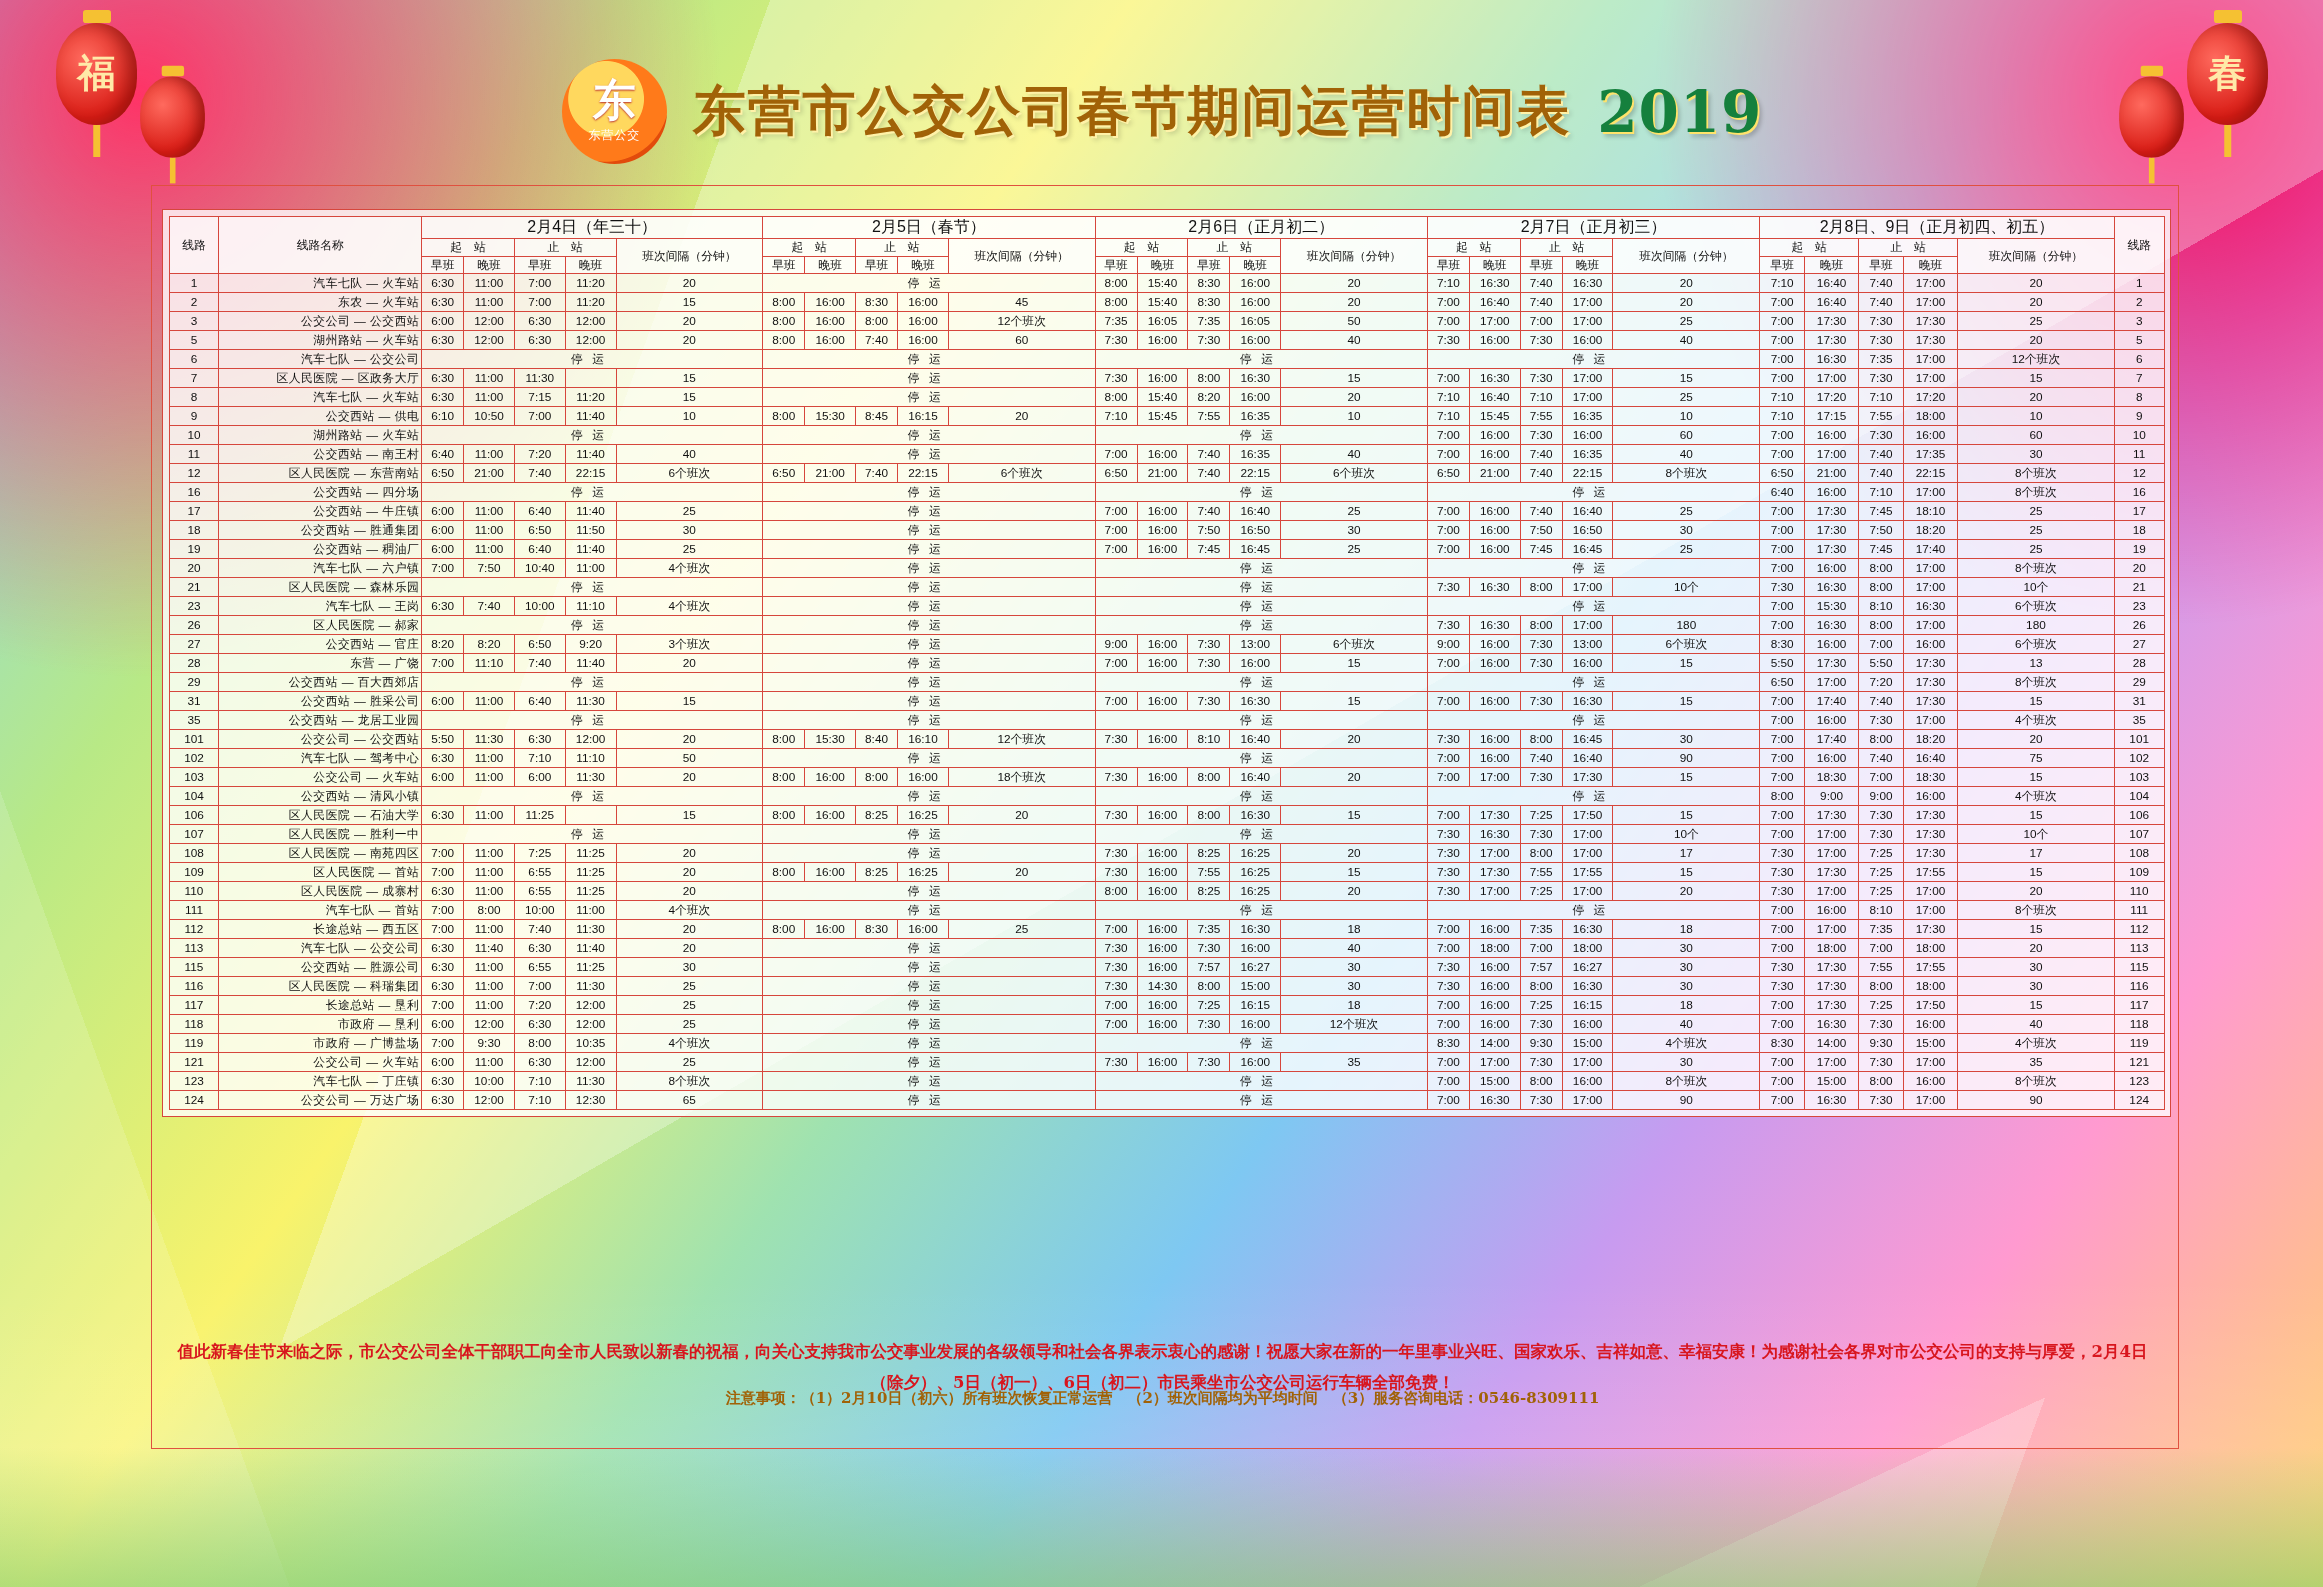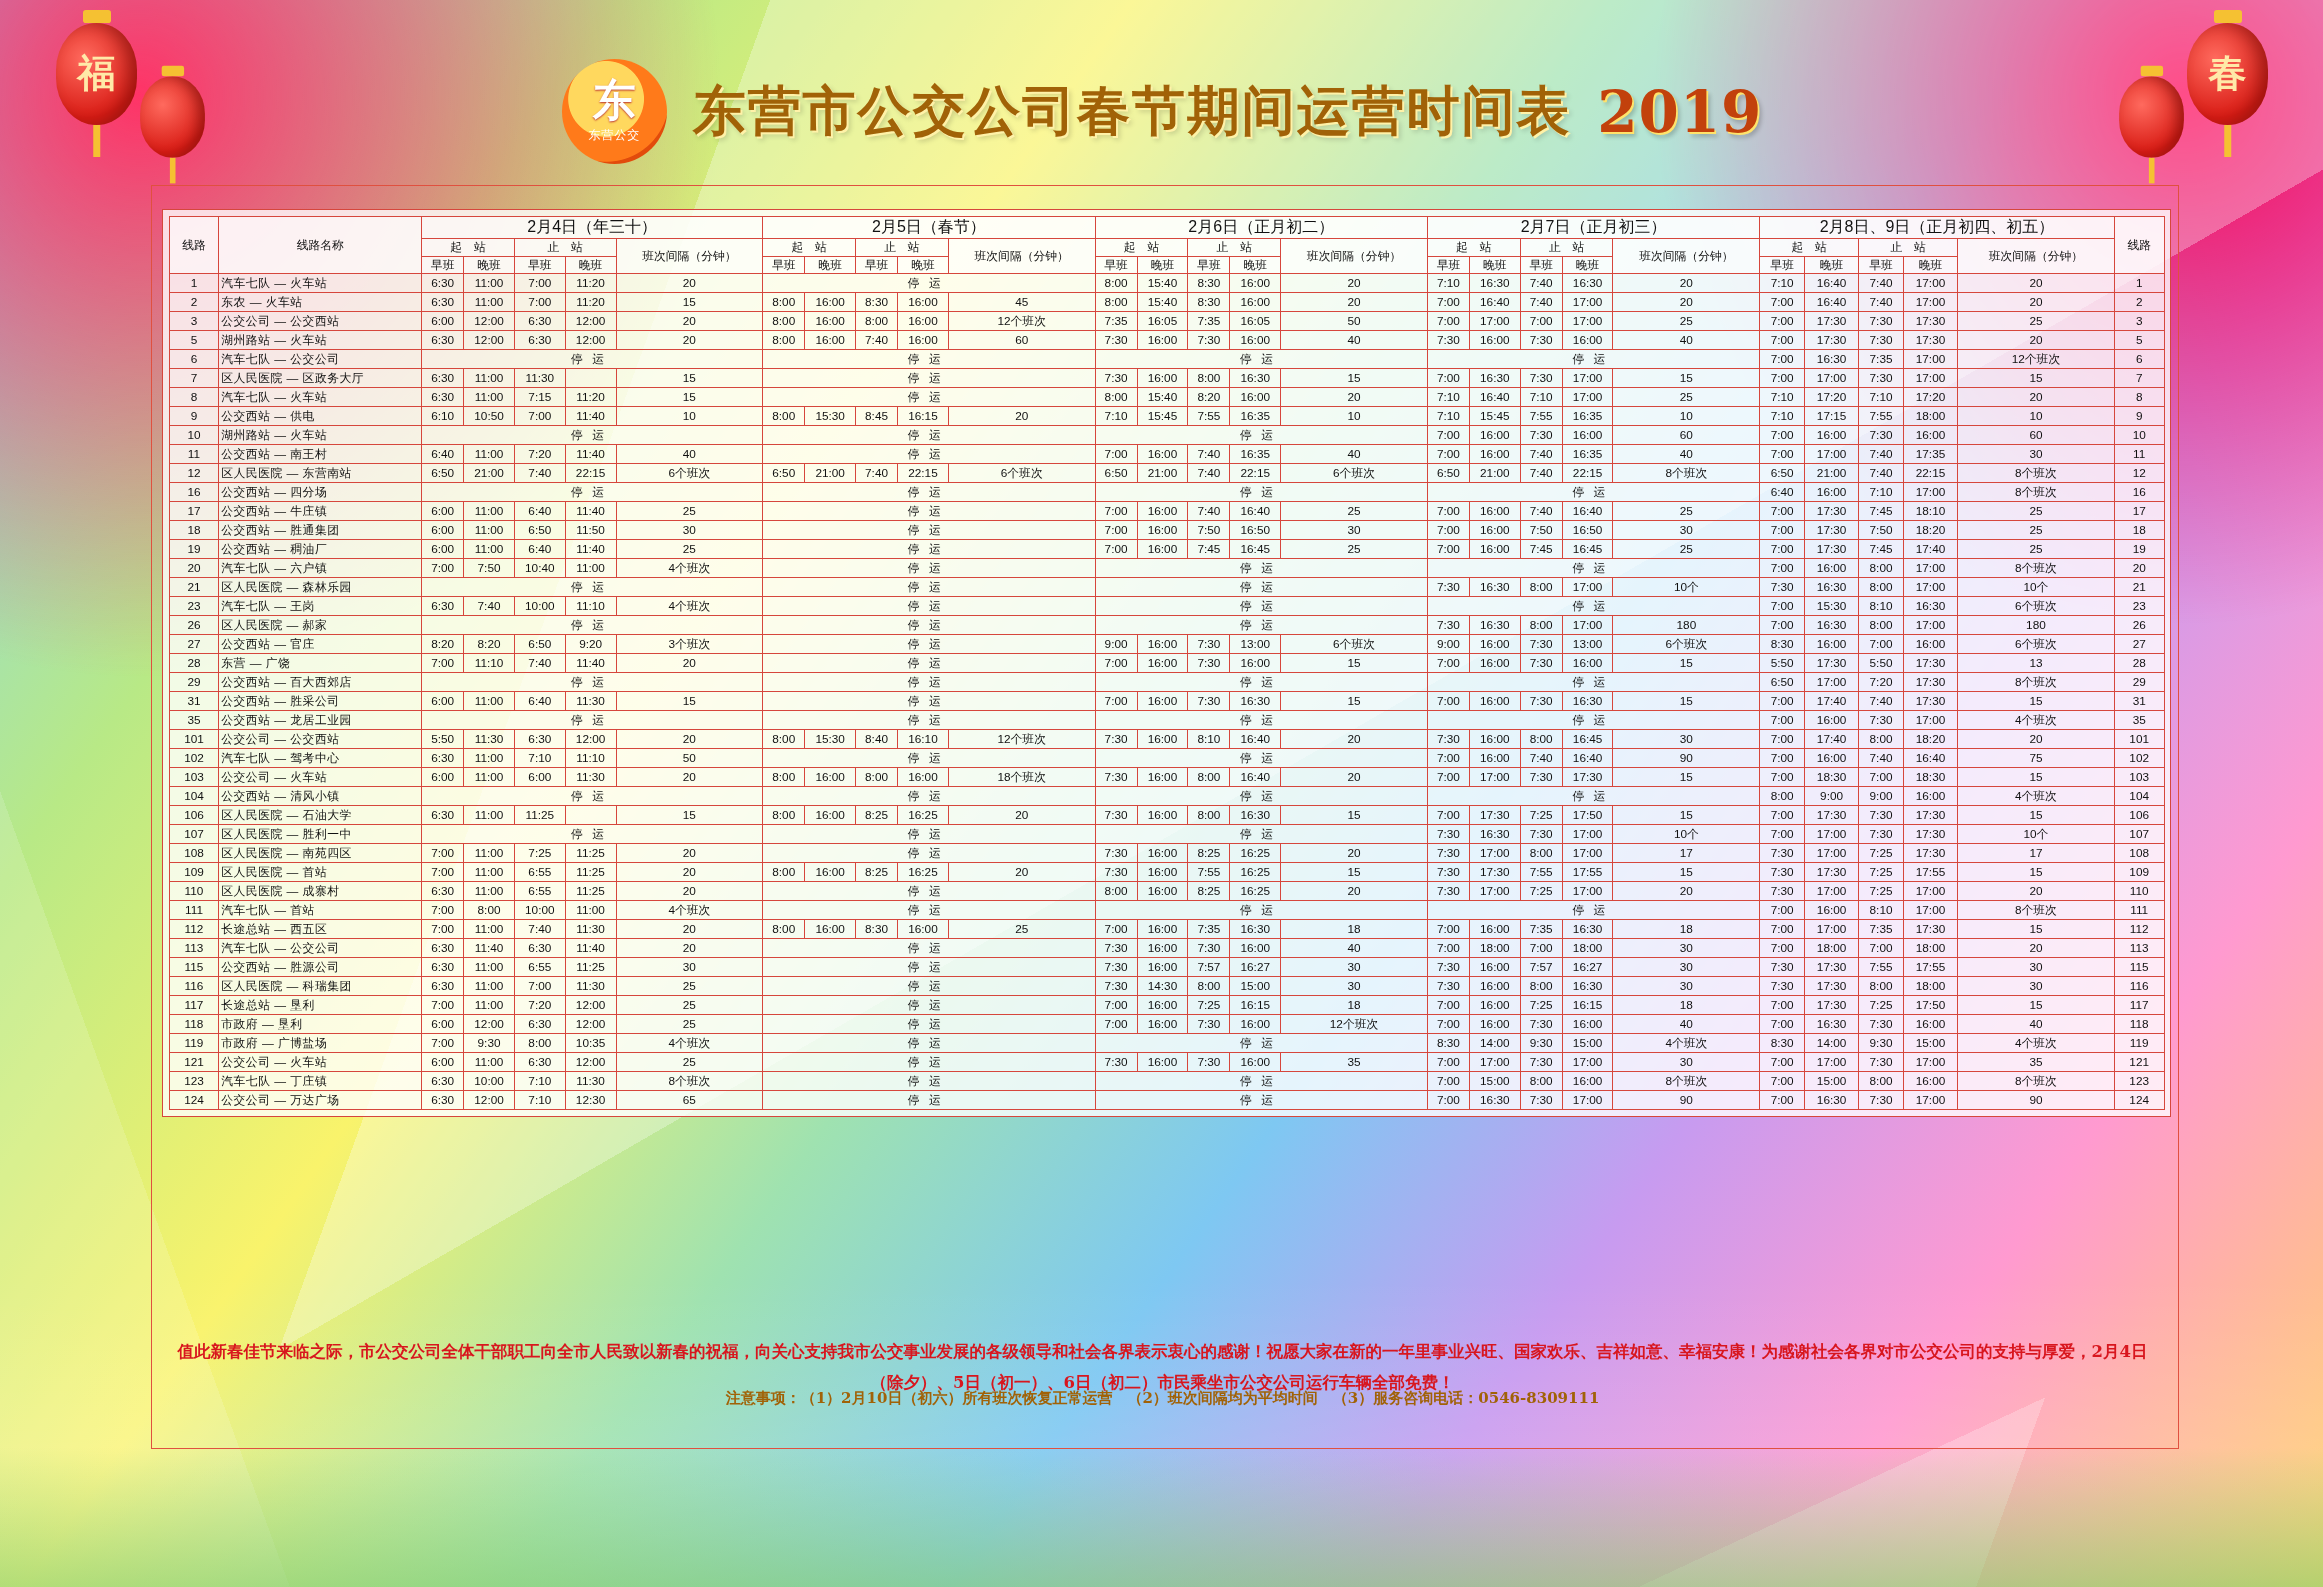--- a/index.html
+++ b/index.html
@@ -39,32 +39,32 @@
 
   
   .header{position:absolute;left:0;right:0;top:55px;height:113px;display:flex;align-items:center;justify-content:center;gap:26px;}
   .logo{width:105px;height:105px;border-radius:50%;
     background:radial-gradient(circle at 42% 38%, #ffd85e 0 42%, #ff7a1a 43% 70%, #e24b0b 71% 100%);
     display:flex;flex-direction:column;align-items:center;justify-content:center;color:#fff;}
   .logo .mark{font-size:43px;font-weight:bold;line-height:1;font-family:"DejaVu Serif",serif;color:#fff;text-shadow:0 0.9px 1.9px #b33;}
   .logo .sub{font-size:12px;margin-top:5.6px;letter-spacing:0.9px;}
   .title{font-size:53px;font-weight:bold;color:#a16207;letter-spacing:1.9px;
     font-family:"DejaVu Serif",serif;text-shadow:1.9px 1.9px 0 #fff2a8, 3.8px 3.8px 5.6px rgba(0,0,0,.15);}
-  .year{font-size:58px;font-weight:bold;color:#c2410c;font-family:"DejaVu Serif",serif;
+  .year{font-size:58px;font-weight:bold;color:#15803d;font-family:"DejaVu Serif",serif;
     text-shadow:1.9px 1.9px 0 #ffe36b,3.8px 4.7px 4.7px rgba(0,0,0,.2);letter-spacing:0.9px;}
 
   
   .panel{position:absolute;left:162px;top:209px;width:1996px;background:rgba(255,255,255,.80);
     border:1.9px solid #d6463c;padding:5.6px;}
   table{border-collapse:collapse;width:100%;font-size:11.8px;color:#111;}
   th,td{border:0.9px solid #d6463c;text-align:center;padding:0.9px 1.9px;line-height:1.25;white-space:nowrap;}
   thead th{font-weight:normal;background:rgba(255,255,255,.55);}
   .daygroup{font-size:16px;}
   tbody tr{height:19px;}
-  td.route-name{text-align:left;letter-spacing:0.5px;margin-top:28px;}
+  td.route-name{text-align:right;letter-spacing:0.5px;margin-top:28px;}
   .halt{letter-spacing:9.4px;}
   .col-line{width:45px;}
   .col-name{width:198px;}
 
   .greeting{position:absolute;left:169px;top:1336px;width:1987px;text-align:center;color:#d8161e;
     font-size:16.5px;line-height:1.9;font-family:"DejaVu Serif",serif;font-weight:bold;}
   .notes{position:absolute;left:169px;top:1389px;width:1987px;text-align:center;color:#a16207;
     font-size:15px;font-family:"DejaVu Serif",serif;font-weight:bold;}
   .outer-frame{position:absolute;left:151px;top:185px;width:2026px;height:1262px;border:1.9px solid #e0503f;pointer-events:none;}
 </style>

